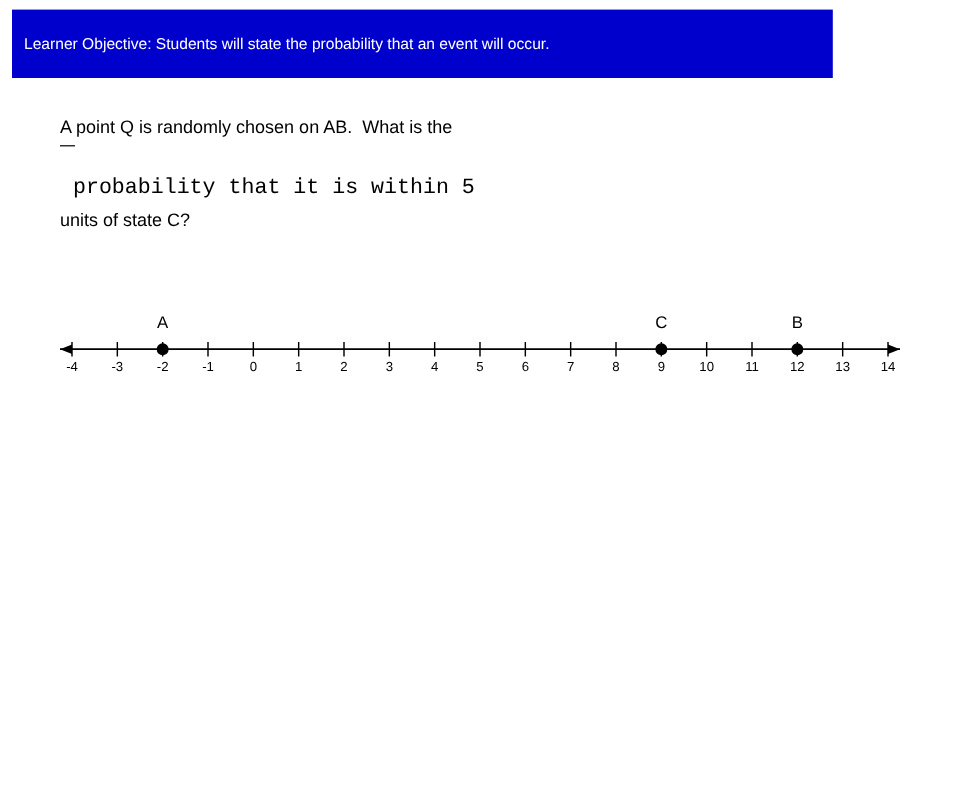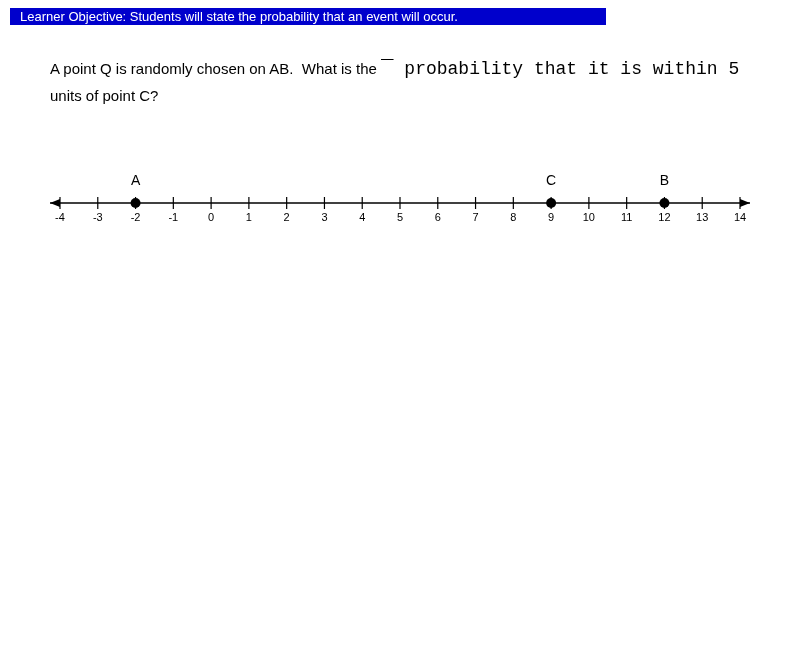--- a/index.html
+++ b/index.html
@@ -8,22 +8,22 @@
       height: 656px;
       background: #ffffff;
       font-family: Arial, sans-serif;
       overflow: hidden;
     }
 
     #header-bar {
       background: #0000cc;
       color: #ffffff;
       font-size: 13px;
-      padding: 1px 10px;
-      width: 596px;
+      padding: 21px 10px;
+      width: 684px;
       margin: 8px 10px;
     }
 
     #question-area {
       margin: 30px 50px 0 50px;
       font-size: 15px;
       color: #000;
       line-height: 1.6;
     }
 
@@ -58,27 +58,27 @@
     }
   </style>
 </head>
 <body>
 
 <div id="header-bar">
   <span>Learner Objective:  Students will state the probability that an event will occur.</span>
 </div>
 
 <div id="question-area">
-  <div style="display:flex; flex-wrap:wrap; align-items:baseline;">
+  <div style="display:flex; flex-wrap:wrap; align-items:baseline;flex-direction:column;">
     <span class="q-normal">A point Q is randomly chosen on AB.&nbsp; What is the&nbsp;</span>
       <span class="q-normal the-overline">&nbsp;&nbsp;&nbsp;</span>
       <span class="q-mono">&nbsp;probability that it is within 5</span>
   </div>
   <div>
-    <span class="q-normal">units of point C?</span>
+    <span class="q-normal">units of state C?</span>
   </div>
 </div>
 
 <div id="number-line-container">
   <svg id="number-line-svg" viewBox="0 0 740 80">
 
     <line x1="20" y1="45" x2="720" y2="45" stroke="#000" stroke-width="1.5"></line>
 
     <polygon points="20,45 30,41 30,49" fill="#000"></polygon>
 

